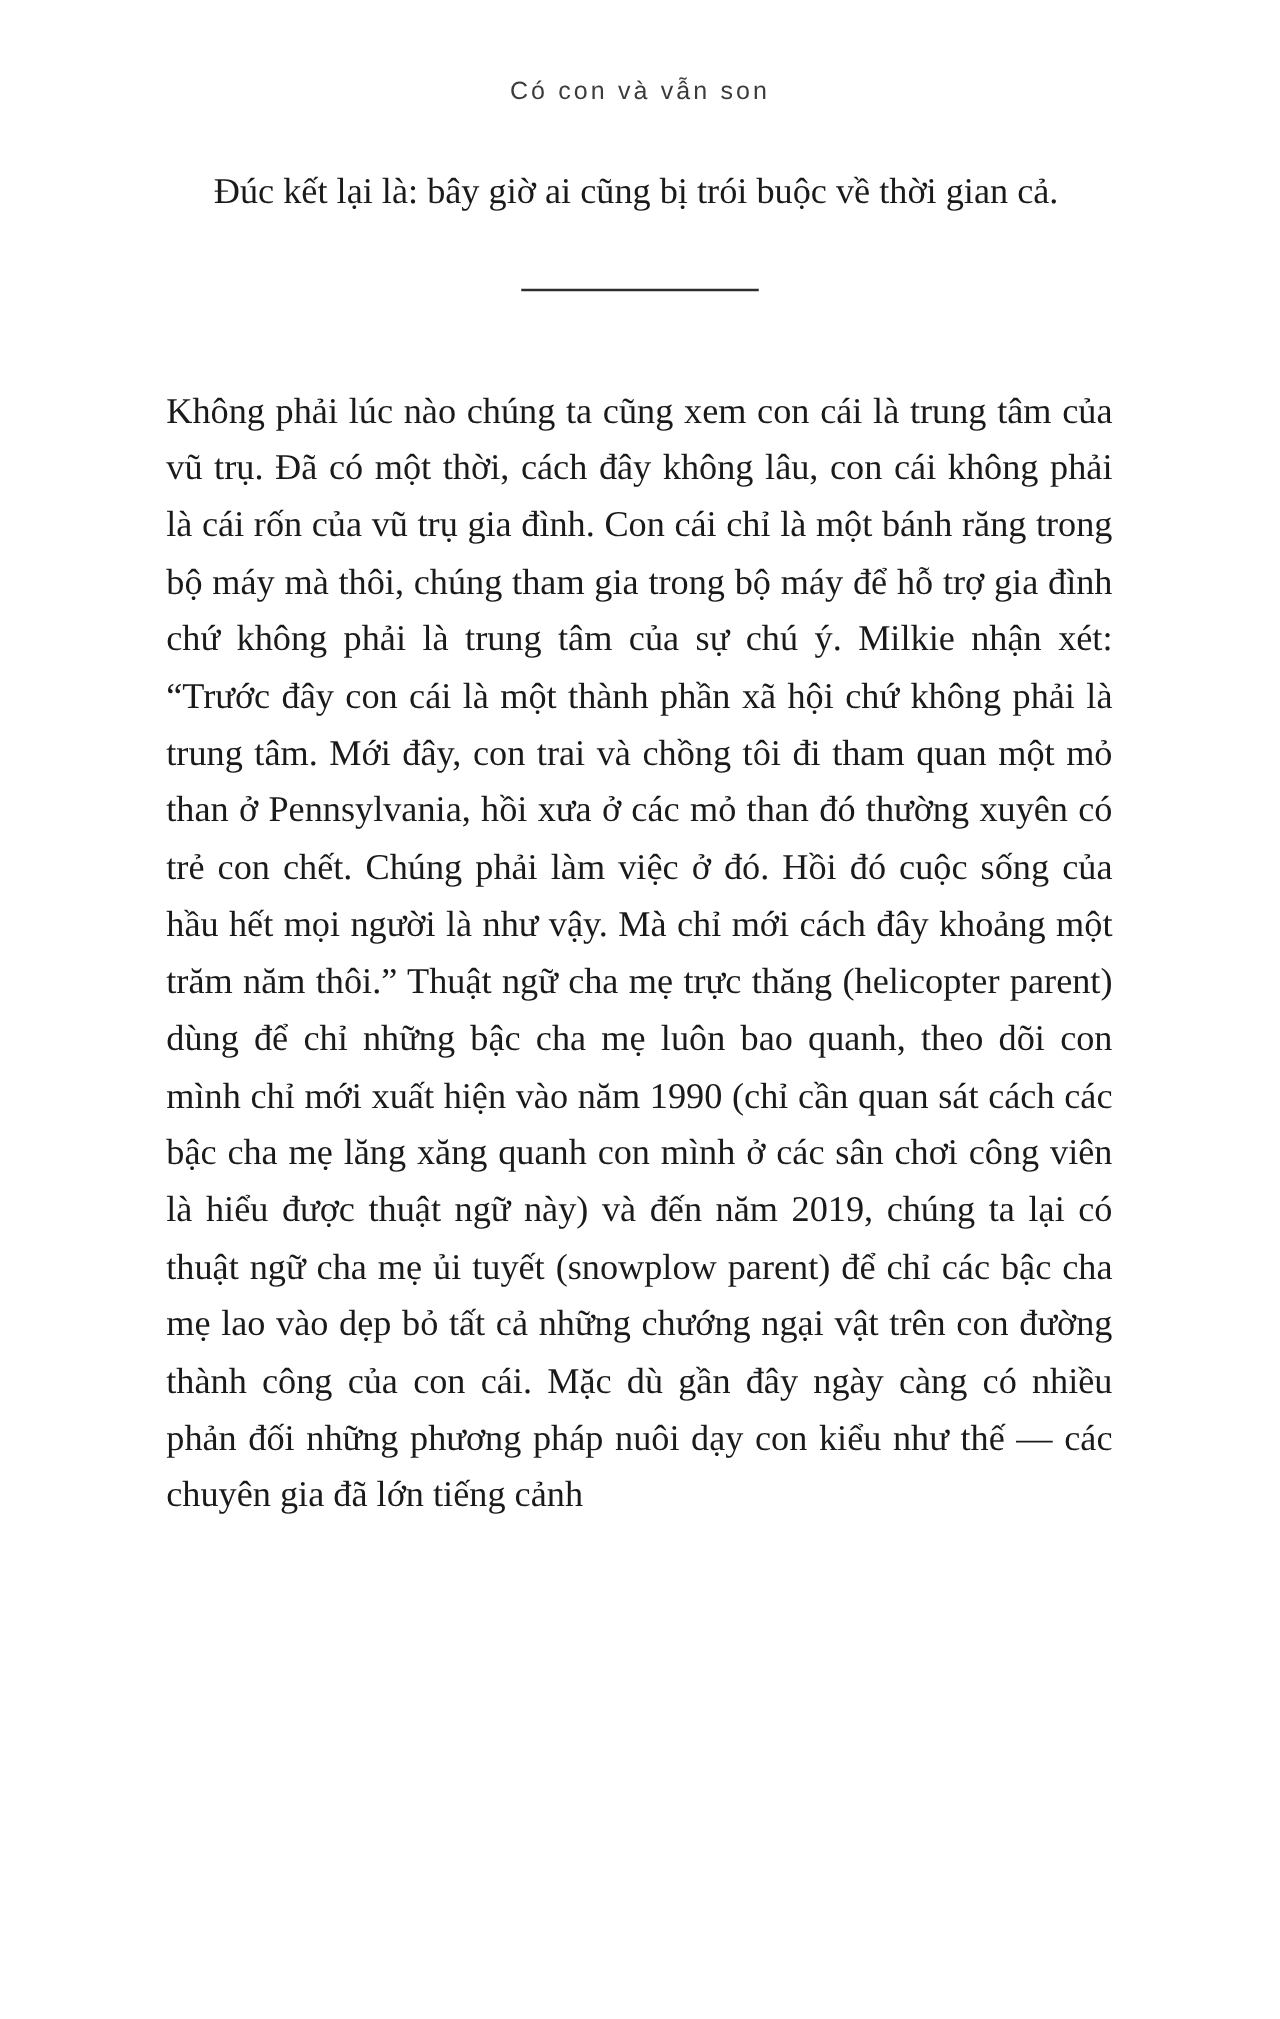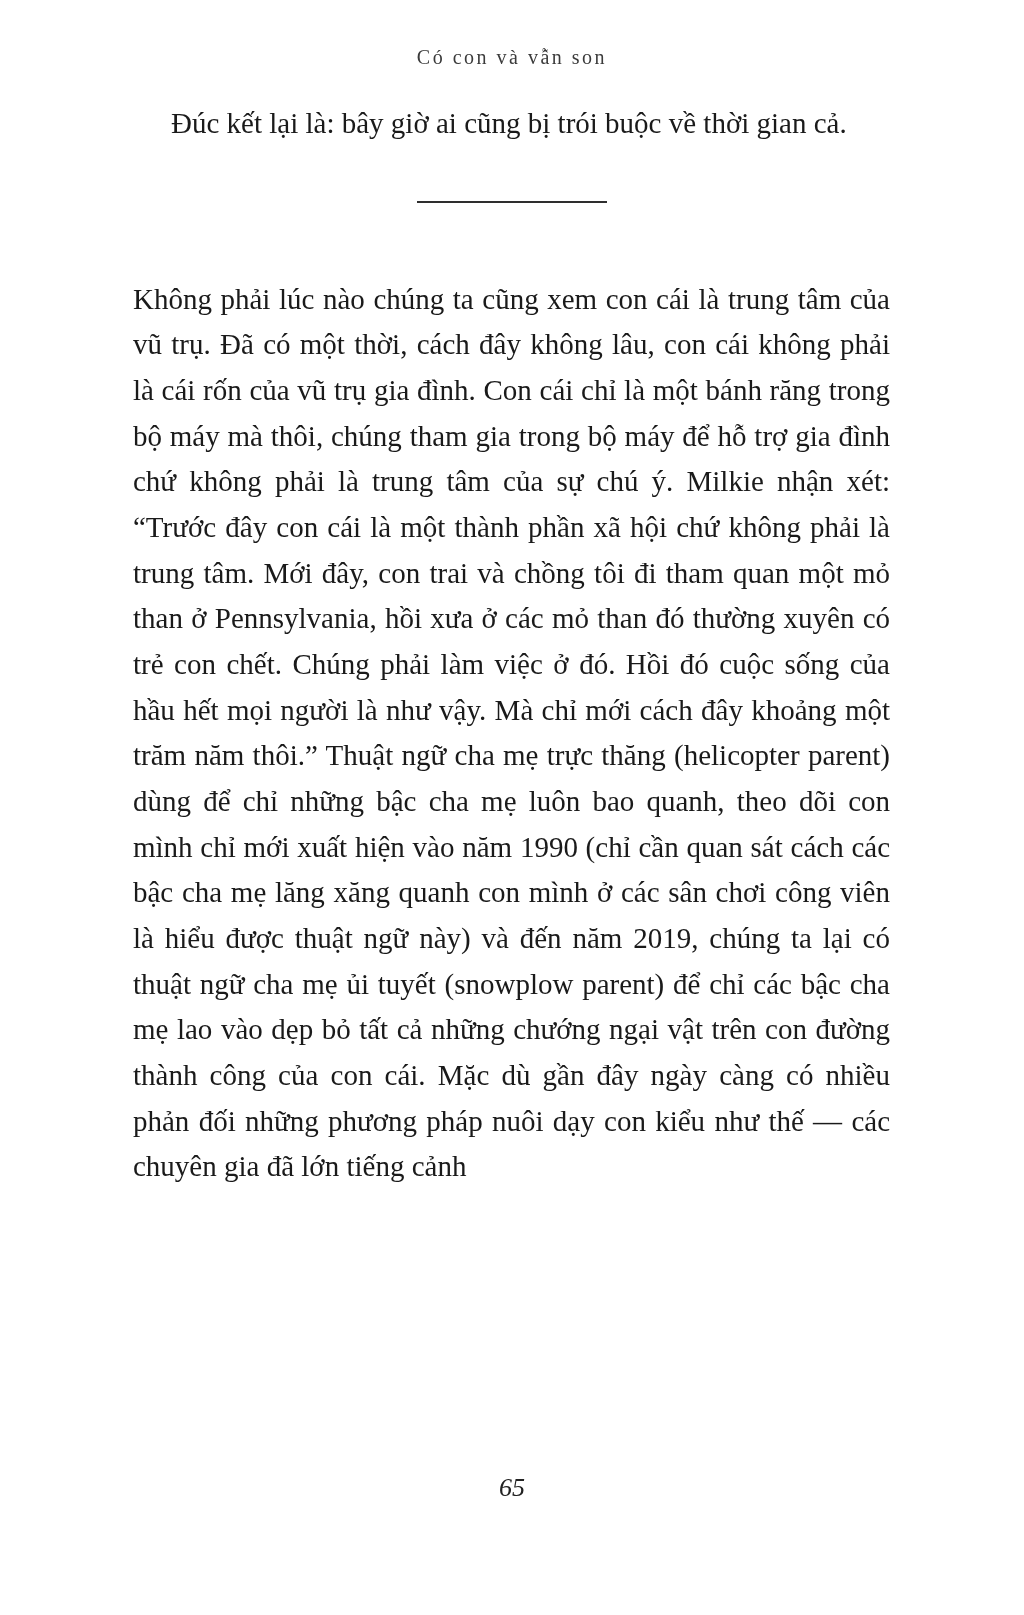--- a/index.html
+++ b/index.html
@@ -10,37 +10,37 @@
   .page {
     position: relative;
     width: 1024px;
     height: 1615px;
     background: #ffffff;
     overflow: hidden;
     font-family: "Liberation Serif", "DejaVu Serif", serif;
     color: #1c1c1c;
   }
   .running-head {
-    padding-top: 46px;
+    padding-top: 62px;
     text-align: center;
-    font-family: Liberation Serif, serif;
+    font-family: Liberation Sans, sans-serif;
     font-size: 20px;
     letter-spacing: 2.5px;
     color: #3b3b3b;
   }
   .body-text {
     margin-left: 133px;
     margin-right: 134px;
     font-size: 29px;
     line-height: 1.575;
     text-align: justify;
     color: #1a1a1a;
   }
   .para-first {
-    margin-top: 32px;
+    margin-top: 46px;
     text-indent: 38px;
   }
   .divider {
     display: block;
     width: 190px;
     margin: 54px auto 0 auto;
     border: 0;
     border-top: 2px solid #2e2e2e;
   }
   .para-main {
@@ -64,15 +64,14 @@
 <div class="page">
 
   <header class="running-head">Có con và vẫn son</header>
 
   <p class="body-text para-first">Đúc kết lại là: bây giờ ai cũng bị trói buộc về thời gian cả.</p>
 
   <hr class="divider">
 
   <p class="body-text para-main">Không phải lúc nào chúng ta cũng xem con cái là trung tâm của vũ trụ. Đã có một thời, cách đây không lâu, con cái không phải là cái rốn của vũ trụ gia đình. Con cái chỉ là một bánh răng trong bộ máy mà thôi, chúng tham gia trong bộ máy để hỗ trợ gia đình chứ không phải là trung tâm của sự chú ý. Milkie nhận xét: “Trước đây con cái là một thành phần xã hội chứ không phải là trung tâm. Mới đây, con trai và chồng tôi đi tham quan một mỏ than ở Pennsylvania, hồi xưa ở các mỏ than đó thường xuyên có trẻ con chết. Chúng phải làm việc ở đó. Hồi đó cuộc sống của hầu hết mọi người là như vậy. Mà chỉ mới cách đây khoảng một trăm năm thôi.” Thuật ngữ cha mẹ trực thăng (helicopter parent) dùng để chỉ những bậc cha mẹ luôn bao quanh, theo dõi con mình chỉ mới xuất hiện vào năm 1990 (chỉ cần quan sát cách các bậc cha mẹ lăng xăng quanh con mình ở các sân chơi công viên là hiểu được thuật ngữ này) và đến năm 2019, chúng ta lại có thuật ngữ cha mẹ ủi tuyết (snowplow parent) để chỉ các bậc cha mẹ lao vào dẹp bỏ tất cả những chướng ngại vật trên con đường thành công của con cái. Mặc dù gần đây ngày càng có nhiều phản đối những phương pháp nuôi dạy con kiểu như thế — các chuyên gia đã lớn tiếng cảnh</p>
 
-  <footer class="page-number">65</footer>
 
 </div>
 
 </body></html>

